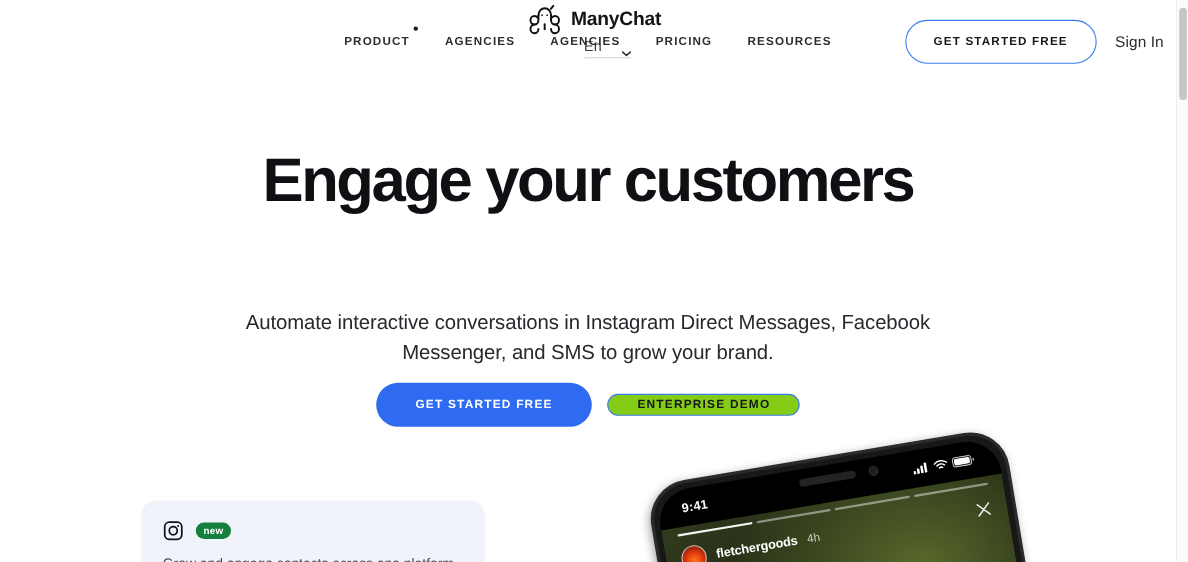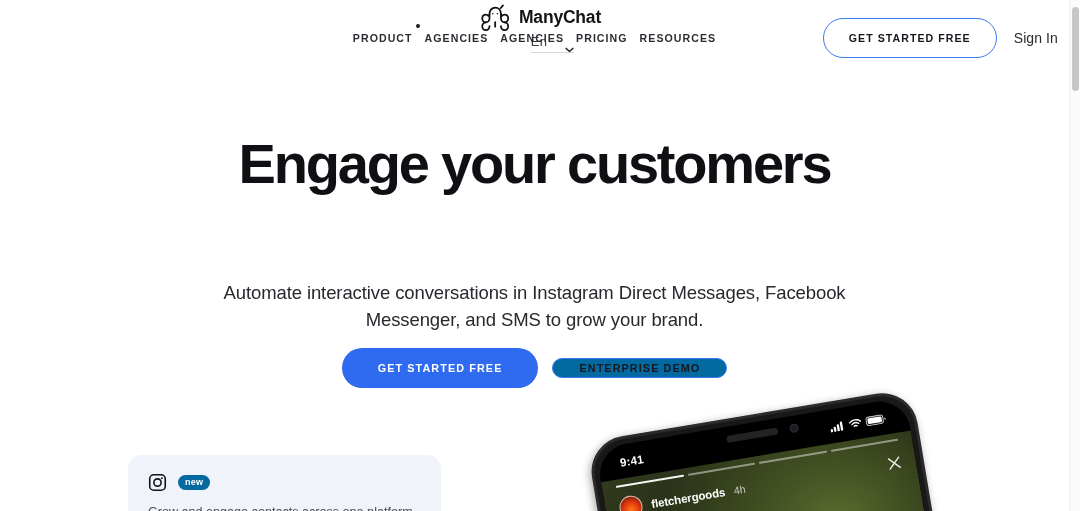--- a/index.html
+++ b/index.html
@@ -28,21 +28,21 @@
     margin-left: 36px; padding-bottom: 3px;
     border-bottom: 1px solid #d8d8d8;
     cursor: pointer;
   }
   .lang-label { font-size: 13px; color: #3c3c3c; letter-spacing: .2px; }
   .chev { width: 9px; height: 6px; display: block; }
 
   .mainnav {
     position: absolute; left: 0; right: 0; top: 0; height: 76px;
     display: flex; align-items: center; justify-content: center;
-    gap: 12px; pointer-events: none;
+    gap: 32px; pointer-events: none;
   }
   .mainnav > * { pointer-events: auto; }
   .navitem {
     position: relative;
     font-size: 10.6px; font-weight: 700; letter-spacing: 1.05px;
     color: #2c2c33; cursor: pointer; white-space: nowrap;
   }
   .navitem .dot {
     position: absolute; top: -8px; right: -7px;
     width: 4px; height: 4px; border-radius: 50%; background: #1b1b1b;
@@ -76,21 +76,21 @@
   .hero-ctas {
     position: absolute; top: 348px; left: 0; width: 1069px;
     display: flex; justify-content: center; align-items: center; gap: 14px;
   }
   .btn-primary {
     background: #2f6bf0; color: #fff; border: none; border-radius: 40px;
     font-size: 10.8px; font-weight: 700; letter-spacing: 1.1px;
     padding: 14px 36px; cursor: pointer; white-space: nowrap;
   }
   .btn-secondary {
-    background: #0369a1; color: #17171d;
+    background: #84cc16; color: #17171d;
     border: 1.5px solid #3a7bf0; border-radius: 40px;
     font-size: 10.8px; font-weight: 700; letter-spacing: 1.1px;
     padding: 3px 26px; cursor: pointer; white-space: nowrap;
   }
 
   
   .feature-card {
     position: absolute; left: 128px; top: 455px;
     width: 313px; height: 120px;
     background: #f1f3fb; border-radius: 14px 14px 0 0;
@@ -98,21 +98,21 @@
   }
   .fc-head { display: flex; align-items: center; gap: 11px; }
   .ig-icon { width: 19px; height: 19px; display: block; flex: 0 0 auto; }
   .fc-title {
     font-size: 15.5px; font-weight: 700; color: #101016;
     letter-spacing: -0.35px;
     border-bottom: 2px solid #101016; padding-bottom: 1px;
     cursor: pointer;
   }
   .badge-new {
-    background: #0369a1; color: #fff; border-radius: 9px;
+    background: #15803d; color: #fff; border-radius: 9px;
     font-size: 9px; font-weight: 700; letter-spacing: .2px;
     padding: 3px 7px 3px 7px; line-height: 1;
   }
   .fc-body {
     margin-top: 11px; font-size: 12.6px; line-height: 1.5;
     color: #4a4a55;
   }
 
   
   .phone-wrap {

